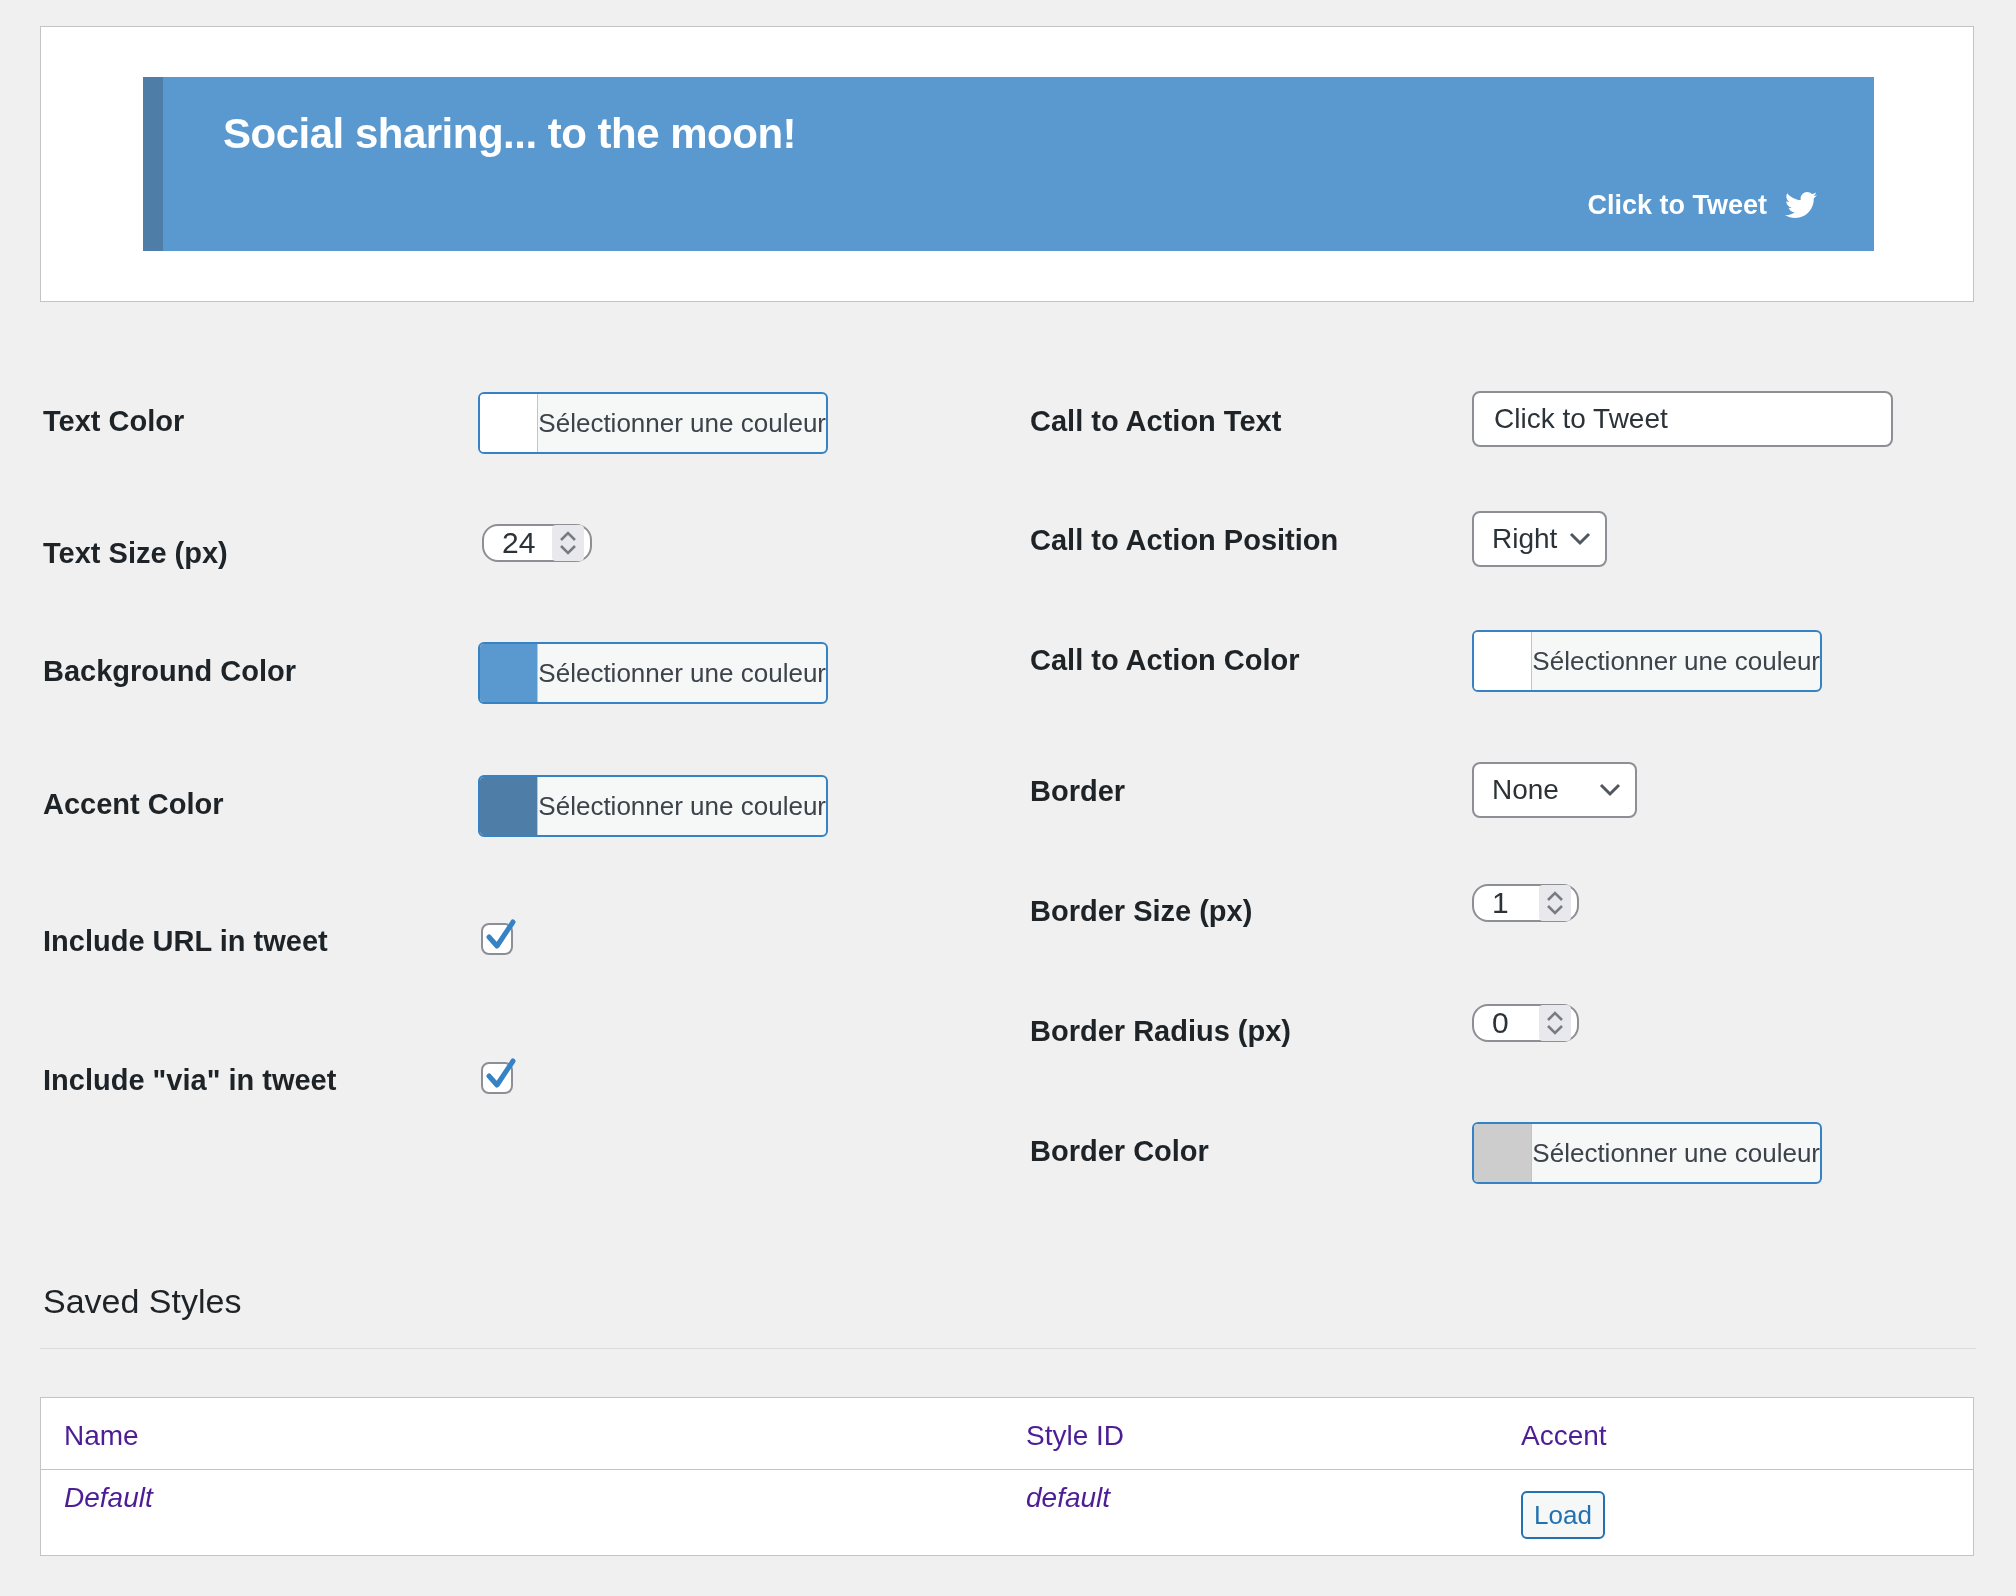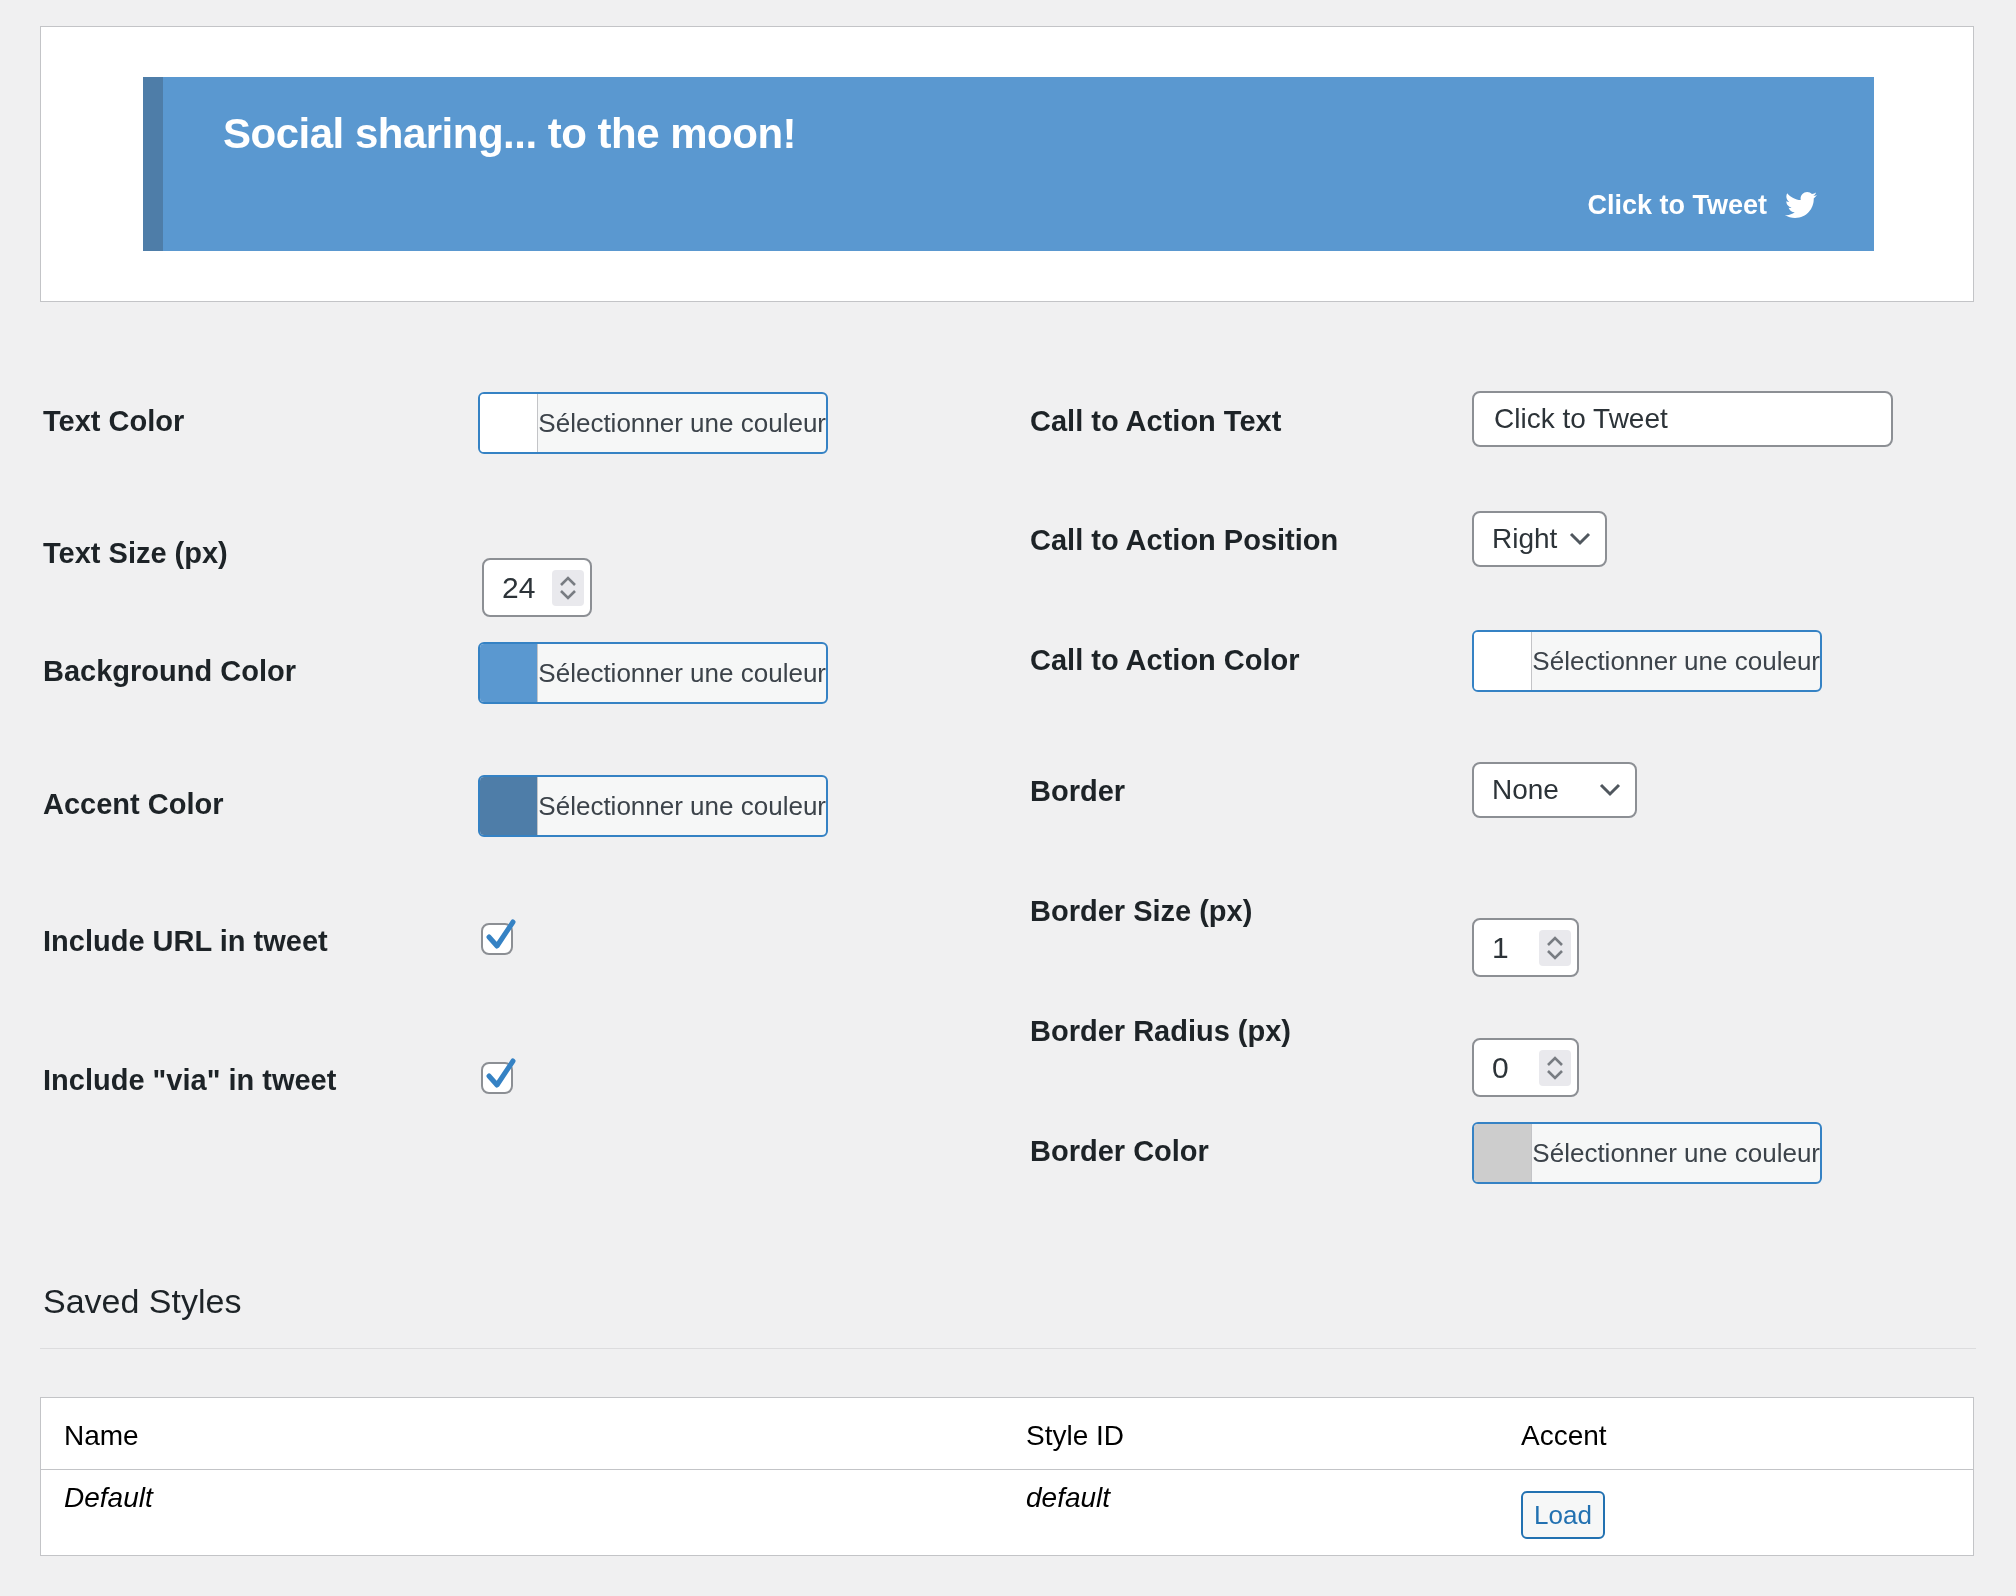--- a/index.html
+++ b/index.html
@@ -67,23 +67,23 @@
     font-size:26px;color:#3c434a;white-space:nowrap;
   }
   .cb-text{left:478px;top:392px}
   .cb-bg{left:478px;top:642px}
   .cb-accent{left:478px;top:775px}
   .cb-cta{left:1472px;top:630px}
   .cb-border{left:1472px;top:1122px}
 
   
   .num{
-    position:absolute;height:59px;background:#ffffff;
-    border:2px solid #8c8f94;border-radius:8px;box-sizing:border-box;
-    display:flex;align-items:center;justify-content:space-between;margin-top:34px;
+    position:absolute;height:38px;background:#ffffff;
+    border:2px solid #8c8f94;border-radius:16px;box-sizing:border-box;
+    display:flex;align-items:center;justify-content:space-between;
   }
   .num .val{font-size:30px;color:#2c3338;padding-left:18px;}
   .num .spin{
     width:32px;height:36px;background:#e9e9ed;border-radius:4px;
     margin-right:6px;display:flex;flex-direction:column;
     align-items:center;justify-content:center;gap:2px;cursor:pointer;
   }
   .num .spin svg{display:block;}
   .num-textsize{left:482px;top:524px;width:110px}
   .num-bsize{left:1472px;top:884px;width:107px}
@@ -127,21 +127,21 @@
     position:absolute;left:40px;top:1348px;width:1936px;height:1px;background:#dcdcde;
   }
   .styles-table{
     position:absolute;left:40px;top:1397px;width:1934px;height:159px;
     background:#ffffff;border:1px solid #c3c4c7;box-sizing:border-box;
   }
   .styles-header{
     position:absolute;left:0;top:0;width:100%;height:72px;
     border-bottom:1px solid #c3c4c7;box-sizing:border-box;
   }
-  .th,.td{position:absolute;font-size:28px;color:#000000;white-space:nowrap;}
+  .th,.td{position:absolute;font-size:28px;color:#4c1d95;white-space:nowrap;}
   .th{top:22px;}
   .td{top:84px;font-style:italic;}
   .col-name{left:23px}
   .col-styleid{left:985px}
   .col-actions{left:1480px}
   .load-btn{
     position:absolute;left:1480px;top:93px;width:84px;height:48px;
     background:#f6f7f7;border:2px solid #2271b1;border-radius:6px;
     color:#2271b1;font-size:26px;font-family:inherit;
     display:flex;align-items:center;justify-content:center;

